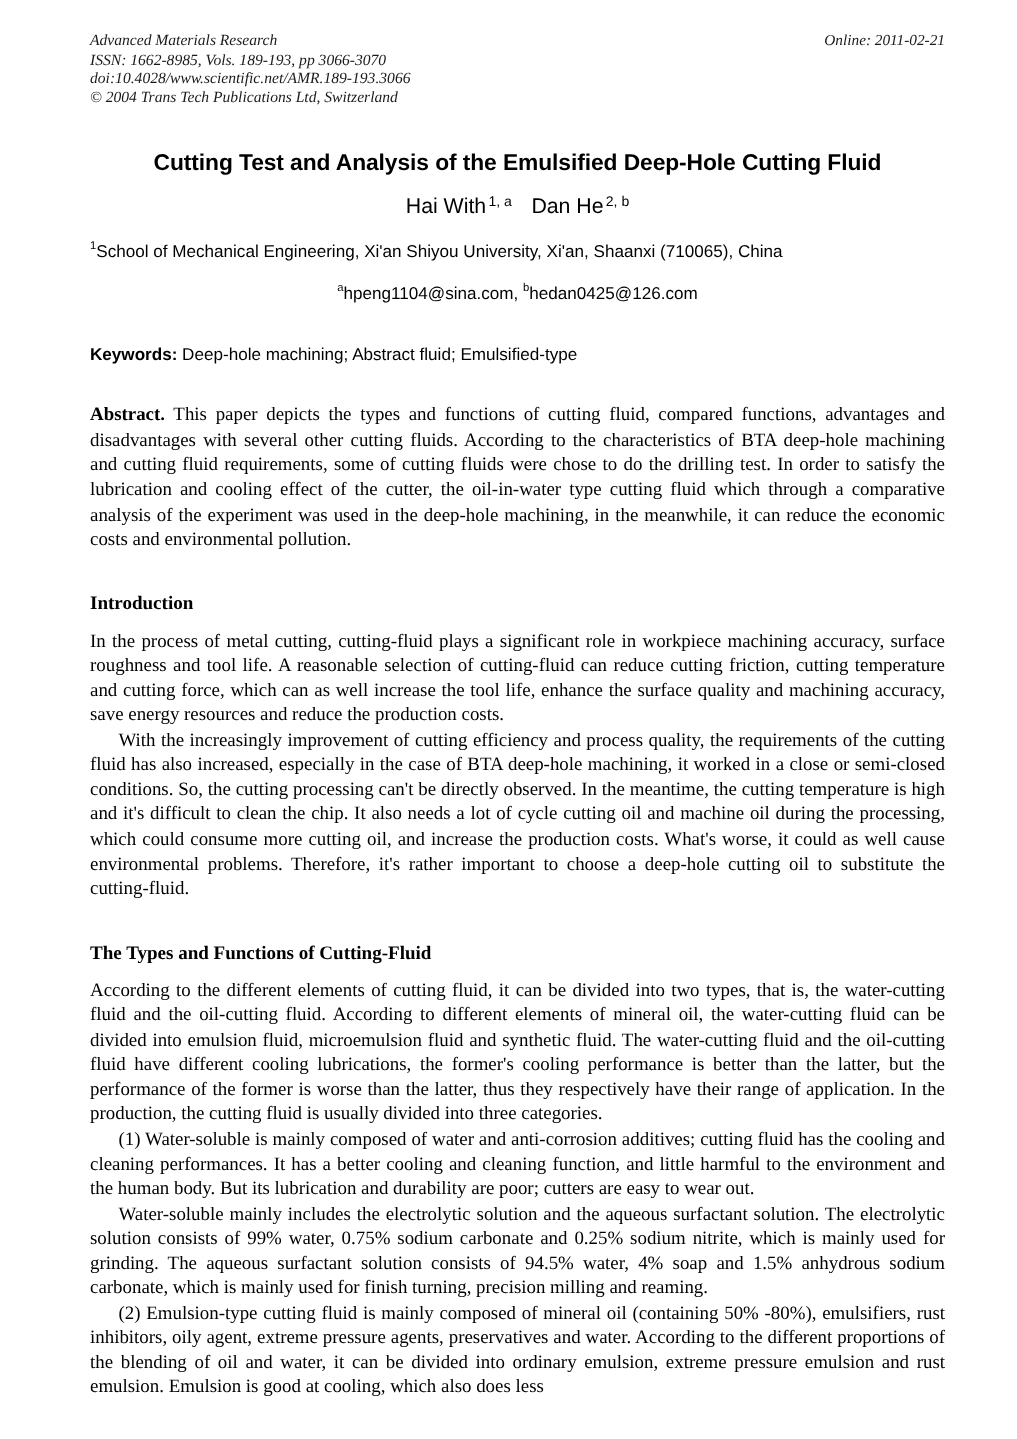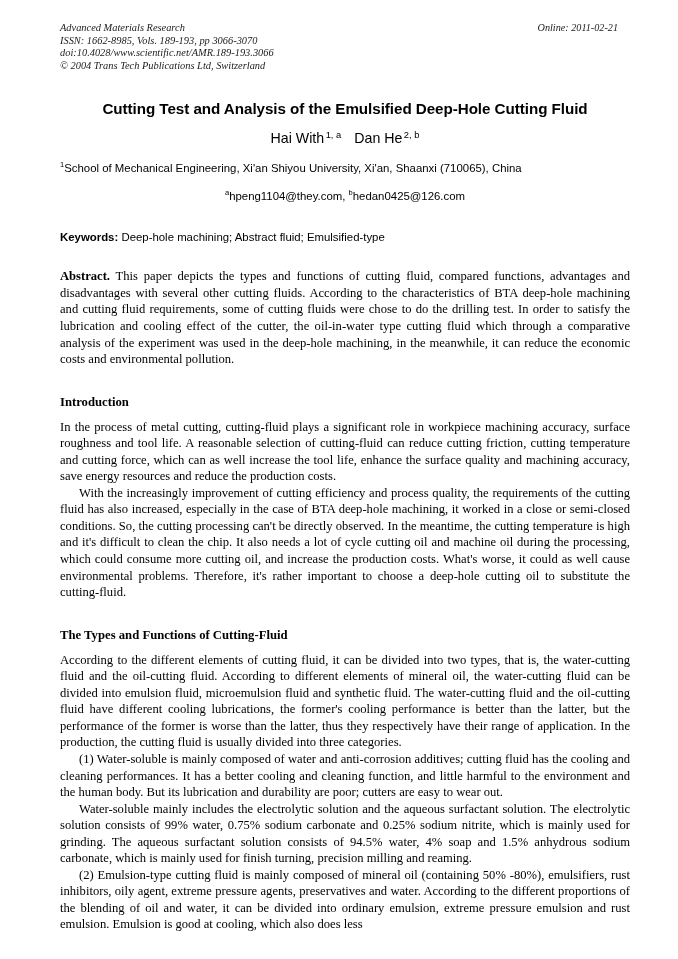--- a/index.html
+++ b/index.html
@@ -31,21 +31,21 @@
     position: relative;
     font-family: "Liberation Serif", serif;
     font-style: italic;
     font-size: 10.4px;
     line-height: 12.6px;
     color: #1a1a1a;
   }
   .journal-header .online-date {
     position: absolute;
     top: 0;
-    right: 12px;
+    right: 0;
     font-style: italic;
     font-size: 10.2px;
     white-space: nowrap;
   }
   .journal-header .hdr-line {
     white-space: nowrap;
   }
 
   
   .paper-title {
@@ -161,21 +161,21 @@
   </div>
 
   <h1 class="paper-title">Cutting Test and Analysis of the Emulsified Deep-Hole Cutting Fluid</h1>
 
   <div class="authors">
     <span class="author"><span>Hai With</span><sup>1, a</sup></span><span class="sep"></span><span class="author"><span>Dan He</span><sup>2, b</sup></span>
   </div>
 
   <div class="affiliation"><sup>1</sup><span>School of Mechanical Engineering, Xi'an Shiyou University, Xi'an, Shaanxi (710065), China</span></div>
 
-  <div class="emails"><sup>a</sup><span>hpeng1104@they.com</span><span>, </span><sup>b</sup><span>hedan0425@126.com</span></div>
+  <div class="emails"><sup>a</sup><span>hpeng1104@sina.com</span><span>, </span><sup>b</sup><span>hedan0425@126.com</span></div>
 
   <div class="keywords"><span class="kw-label">Keywords:</span> <span>Deep-hole machining; Abstract fluid; Emulsified-type</span></div>
 
   <p class="abstract"><span class="ab-label">Abstract.</span> <span>This paper depicts the types and functions of cutting fluid, compared functions, advantages and disadvantages with several other cutting fluids. According to the characteristics of BTA deep-hole machining and cutting fluid requirements, some of cutting fluids were chose to do the drilling test. In order to satisfy the lubrication and cooling effect of the cutter, the oil-in-water type cutting fluid which through a comparative analysis of the experiment was used in the deep-hole machining, in the meanwhile, it can reduce the economic costs and environmental pollution.</span></p>
 
   <h2 class="section-heading">Introduction</h2>
   <p class="para">In the process of metal cutting, cutting-fluid plays a significant role in workpiece machining accuracy, surface roughness and tool life. A reasonable selection of cutting-fluid can reduce cutting friction, cutting temperature and cutting force, which can as well increase the tool life, enhance the surface quality and machining accuracy, save energy resources and reduce the production costs.</p>
   <p class="para tight indent">With the increasingly improvement of cutting efficiency and process quality, the requirements of the cutting fluid has also increased, especially in the case of BTA deep-hole machining, it worked in a close or semi-closed conditions. So, the cutting processing can't be directly observed. In the meantime, the cutting temperature is high and it's difficult to clean the chip. It also needs a lot of cycle cutting oil and machine oil during the processing, which could consume more cutting oil, and increase the production costs. What's worse, it could as well cause environmental problems. Therefore, it's rather important to choose a deep-hole cutting oil to substitute the cutting-fluid.</p>
 
   <h2 class="section-heading">The Types and Functions of Cutting-Fluid</h2>

